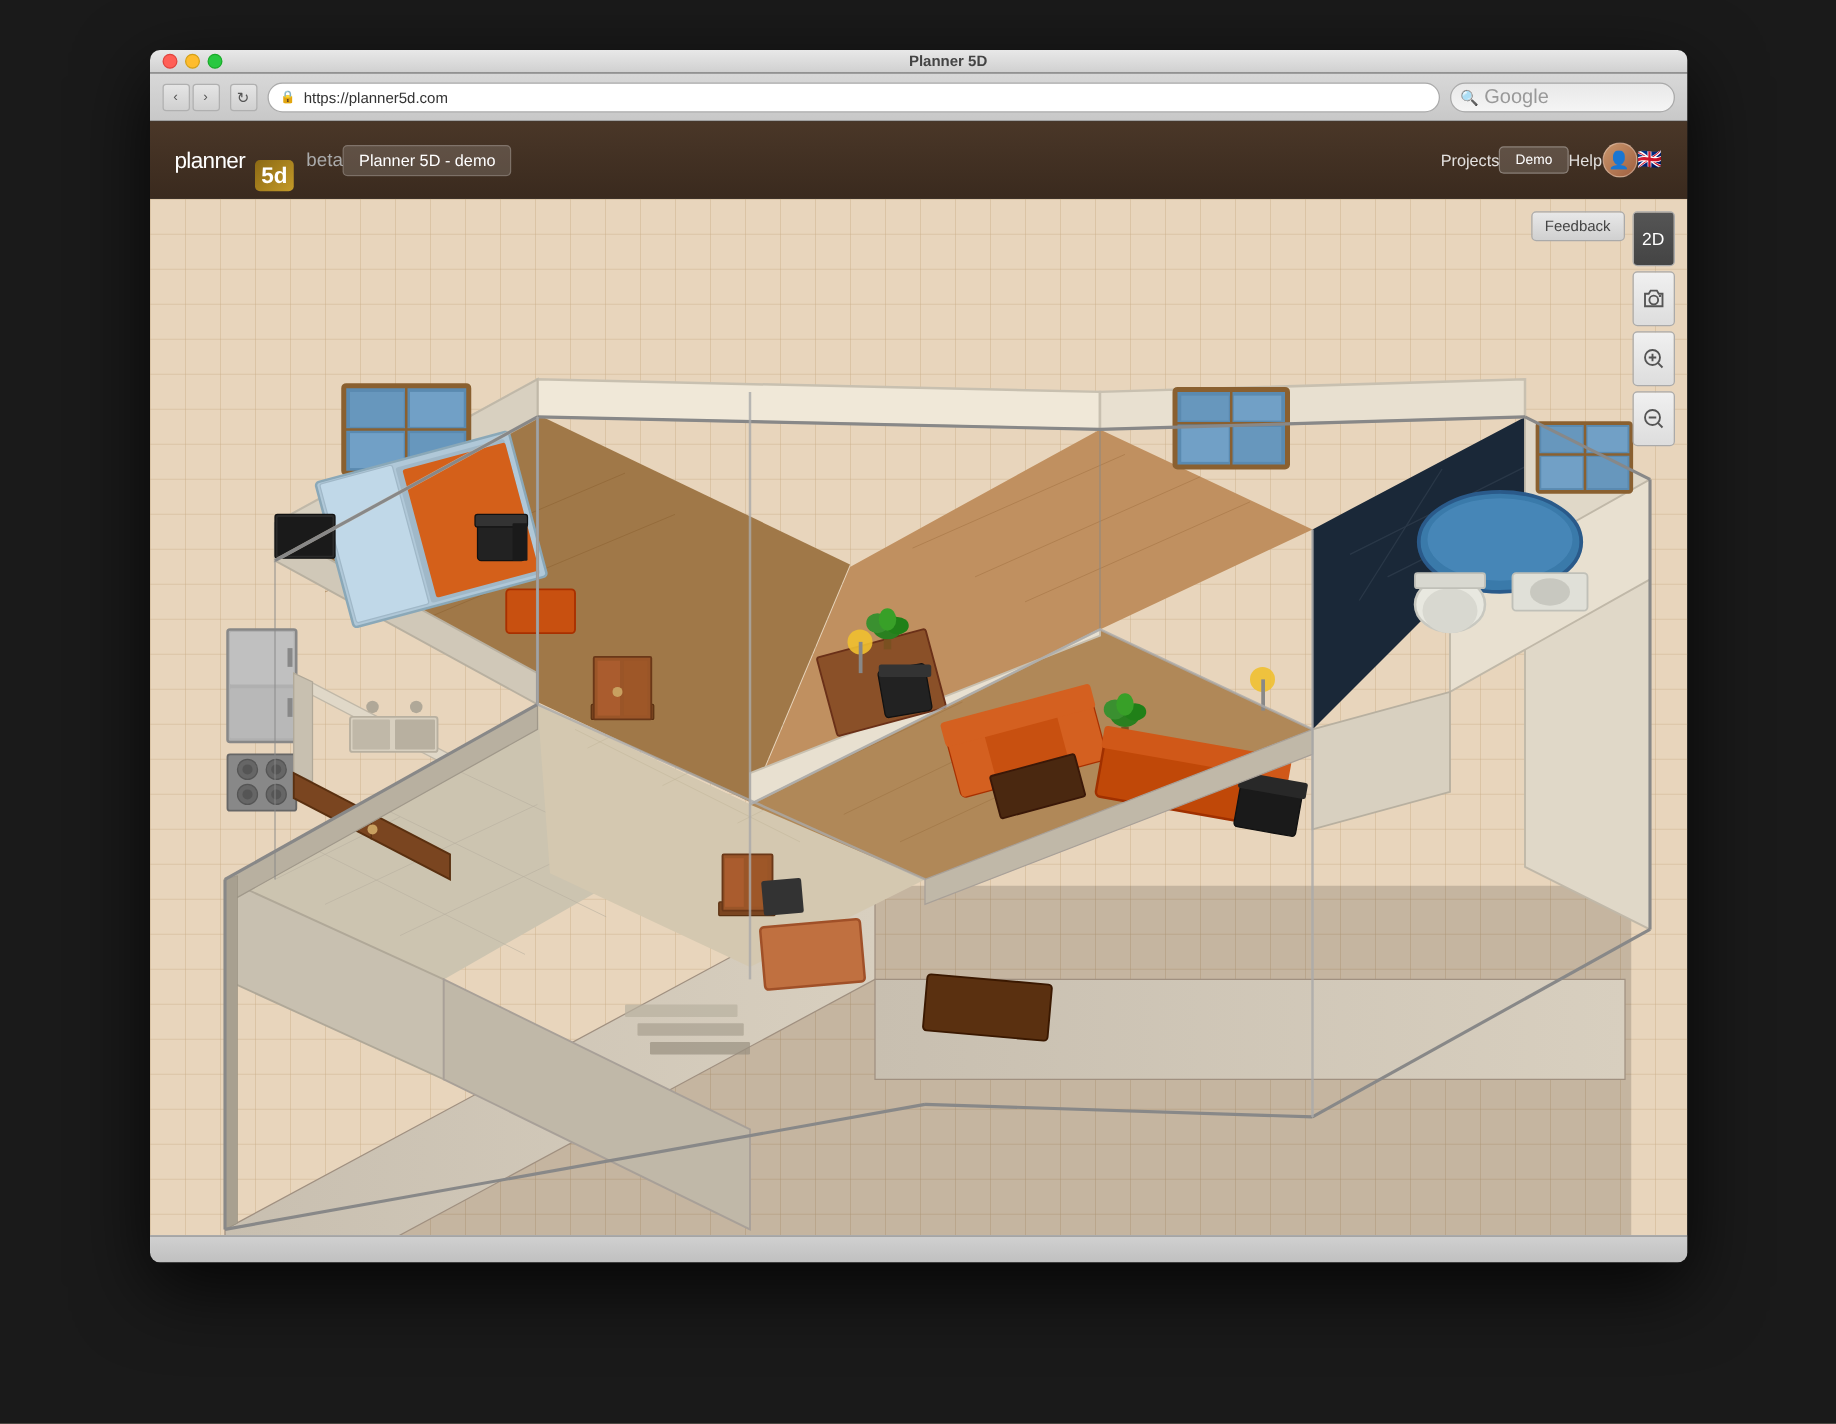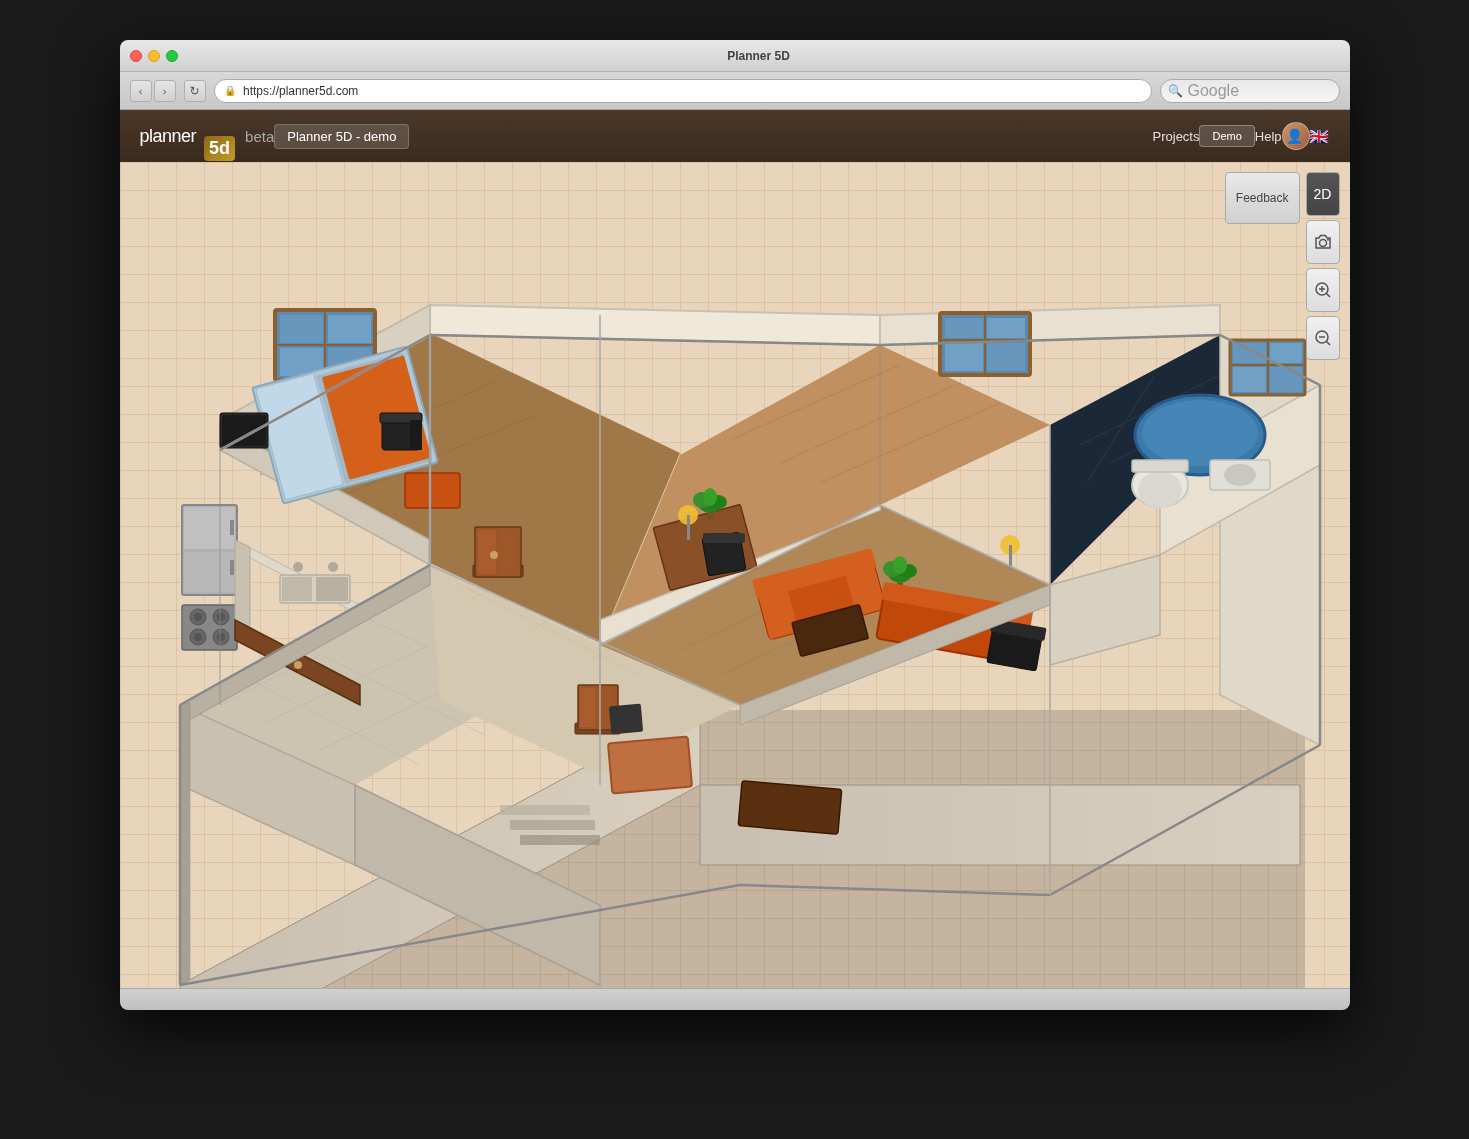--- a/index.html
+++ b/index.html
@@ -19,21 +19,21 @@
       margin: 40px auto;
       border-radius: 8px;
       box-shadow: 0 20px 60px rgba(0,0,0,0.8);
       overflow: hidden;
       display: flex;
       flex-direction: column;
     }
 
     .titlebar {
       background: linear-gradient(to bottom, #e8e8e8, #d0d0d0);
-      height: 32px;
+      height: 19px;
       display: flex;
       align-items: center;
       padding: 0 10px;
       border-bottom: 1px solid #b0b0b0;
       flex-shrink: 0;
     }
 
     .traffic-lights {
       display: flex;
       gap: 6px;
@@ -132,21 +132,21 @@
       font-size: 12px;
       color: #333;
       display: flex;
       align-items: center;
       gap: 4px;
     }
 
     
     .app-header {
       background: linear-gradient(to bottom, #4a3728, #3a2a1e);
-      height: 52px;
+      height: 62px;
       display: flex;
       align-items: center;
       padding: 0 20px;
       flex-shrink: 0;
     }
 
     .logo-area {
       display: flex;
       align-items: center;
       gap: 8px;
@@ -257,21 +257,21 @@
     }
 
     
     .feedback-btn {
       position: absolute;
       top: 10px;
       right: 50px;
       background: linear-gradient(to bottom, #e8e8e8, #d0d0d0);
       border: 1px solid #aaa;
       border-radius: 4px;
-      padding: 18px 10px;
+      padding: 4px 10px;
       font-size: 12px;
       color: #444;
       cursor: pointer;
       z-index: 10;
     }
 
     
     .right-toolbar {
       position: absolute;
       top: 10px;

